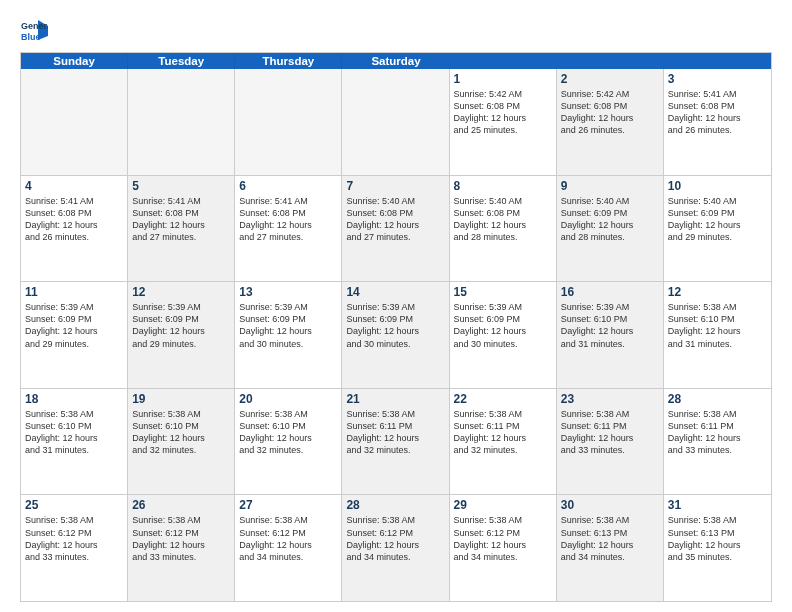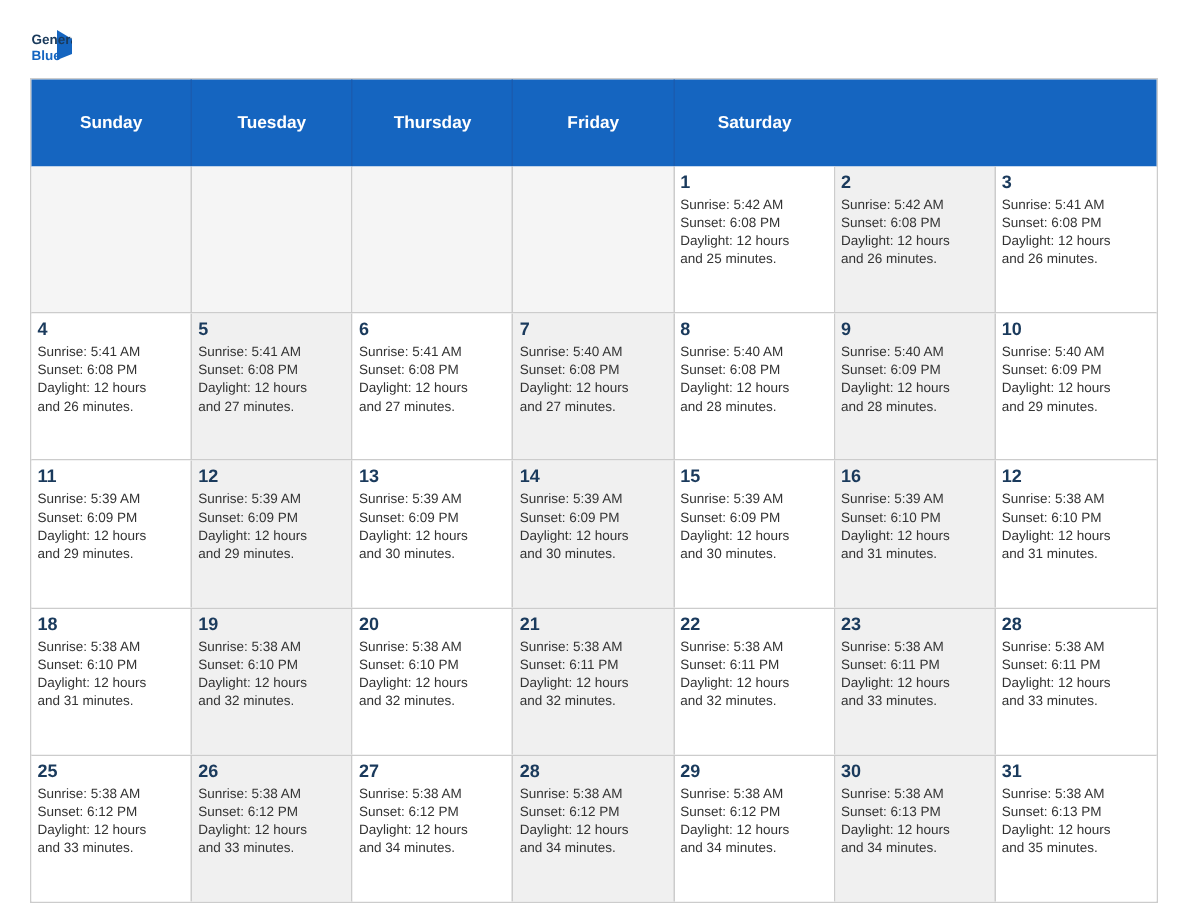--- a/index.html
+++ b/index.html
@@ -55,21 +55,21 @@
     .cal-header {
       display: grid;
       grid-template-columns: repeat(7, 1fr);
       background: #1565c0;
     }
     .cal-header-cell {
       color: #fff;
       font-size: 11.5px;
       font-weight: bold;
       text-align: center;
-      padding: 23px 2px;
+      padding: 2px 2px;
       border-right: 1px solid #1a5cb0;
     }
     .cal-header-cell:last-child { border-right: none; }
     .cal-body {
       display: flex;
       flex-direction: column;
       flex: 1;
     }
     .cal-row {
       display: grid;
@@ -119,21 +119,20 @@
       <h1></h1>
       <h2></h2>
     </div>
   </div>
 
   <div class="calendar">
     <div class="cal-header" id="cal-header-row">
     <div class="cal-header-cell">Sunday</div>
         <div class="cal-header-cell">Tuesday</div>
         <div class="cal-header-cell">Thursday</div>
-        <div class="cal-header-cell">Friday</div>
         <div class="cal-header-cell">Saturday</div>
       </div>
     <div class="cal-body" id="cal-body">
     <div class="cal-row">
           <div class="cal-cell empty"></div>
           <div class="cal-cell empty"></div>
           <div class="cal-cell empty"></div>
           <div class="cal-cell empty"></div>
           <div class="cal-cell">
             <div class="day-num">1</div>

